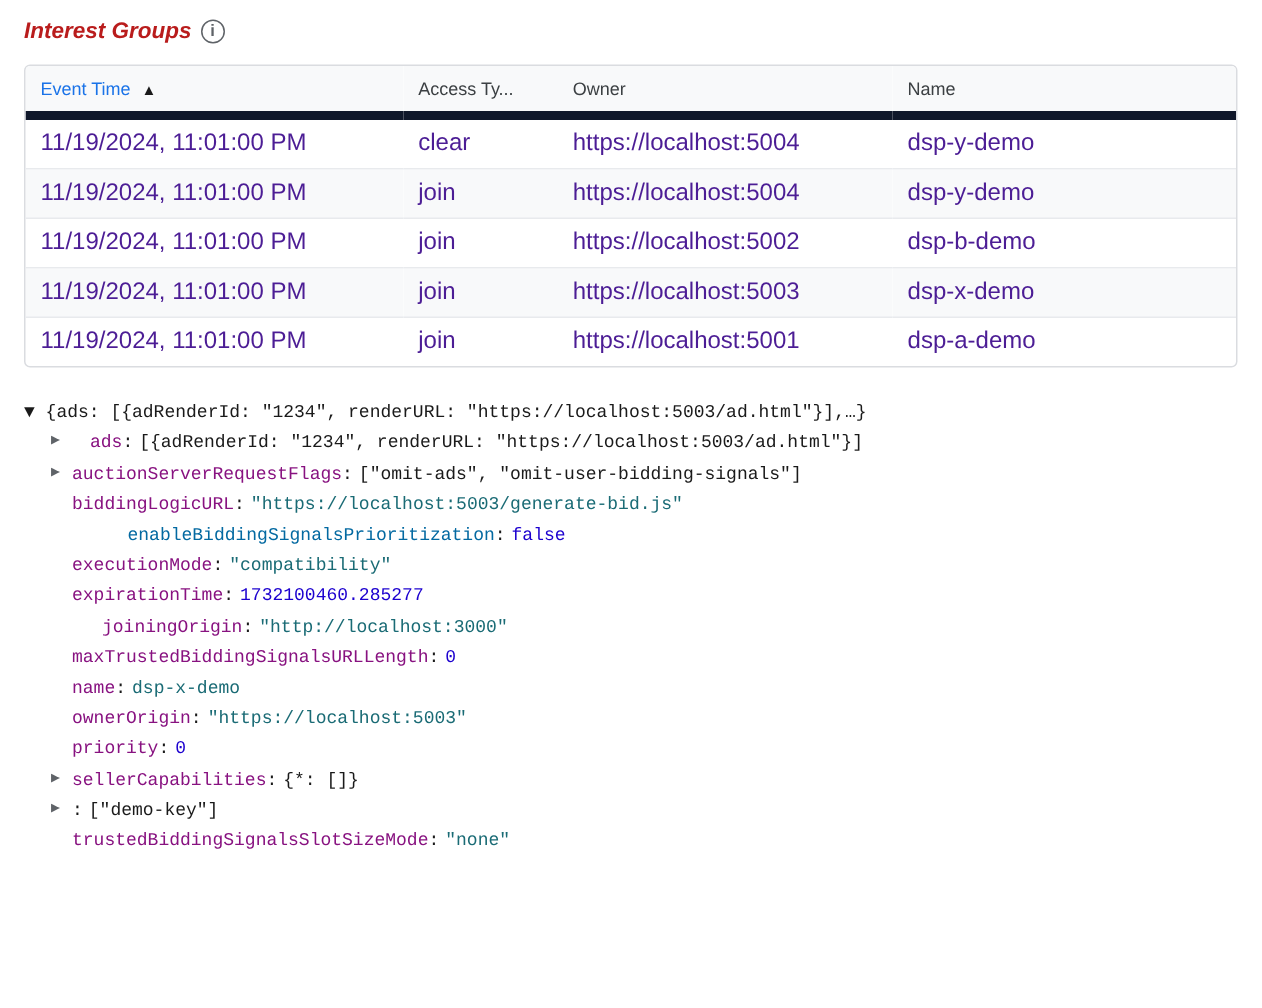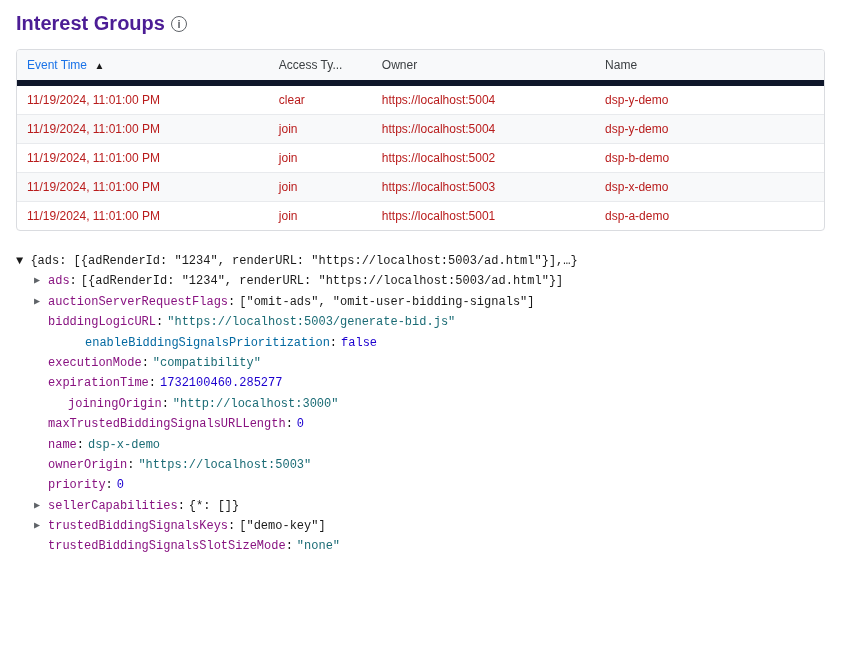--- a/index.html
+++ b/index.html
@@ -19,23 +19,24 @@
     }
 
     .page-header {
       display: flex;
       align-items: center;
       gap: 6px;
       margin-bottom: 14px;
     }
 
     .page-title {
-      font-size: 20px;
+      font-size: 15px;
       font-weight: 600;
-      color: #4c1d95;
+      color: #b91c1c;
+      font-style: italic;
     }
 
     .info-icon {
       display: inline-flex;
       align-items: center;
       justify-content: center;
       width: 16px;
       height: 16px;
       border-radius: 50%;
       border: 1.5px solid #5f6368;
@@ -85,22 +86,22 @@
 
     th .sort-arrow {
       display: inline-block;
       margin-left: 4px;
       font-size: 10px;
       color: #1a1a1a;
     }
 
     td {
       padding: 7px 10px;
-      font-size: 12px;
-      color: #b91c1c;
+      font-size: 16px;
+      color: #4c1d95;
       border-bottom: 1px solid #e8eaed;
       white-space: nowrap;
       overflow: hidden;
       text-overflow: ellipsis;
     }
 
     tr:last-child td {
       border-bottom: none;
     }
 
@@ -183,21 +184,21 @@
       </tbody>
   </table>
 </div>
 
 <div class="json-tree" id="json-tree-container">
 <div style="display: flex; align-items: flex-start; padding-left: 0px; line-height: 1.7; font-family: &quot;Courier New&quot;, Consolas, monospace; font-size: 12px;">
       <span style="color: rgb(26, 26, 26);">▼ {ads: [{adRenderId: "1234", renderURL: "https://localhost:5003/ad.html"}],…}</span>
     </div>
     <div style="display: flex; align-items: flex-start; padding-left: 18px; line-height: 1.7; font-family: &quot;Courier New&quot;, Consolas, monospace; font-size: 12px;">
       <span style="width: 14px; flex-shrink: 0; color: rgb(95, 99, 104); cursor: pointer; display: inline-block; font-size: 10px; margin-top: 1px;">▶</span>
-      <span style="color: rgb(136, 18, 128);">ads</span>
+      <span style="color: rgb(136, 18, 128); margin-left: 12px;">ads</span>
       <span style="color: rgb(26, 26, 26); margin-right: 4px;">:</span>
       <span style="color: rgb(26, 26, 26);">[{adRenderId: "1234", renderURL: "https://localhost:5003/ad.html"}]</span>
     </div>
     <div style="display: flex; align-items: flex-start; padding-left: 18px; line-height: 1.7; font-family: &quot;Courier New&quot;, Consolas, monospace; font-size: 12px;">
       <span style="width: 14px; flex-shrink: 0; color: rgb(95, 99, 104); cursor: pointer; display: inline-block; font-size: 10px; margin-top: 1px;">▶</span>
       <span style="color: rgb(136, 18, 128);">auctionServerRequestFlags</span>
       <span style="color: rgb(26, 26, 26); margin-right: 4px;">:</span>
       <span style="color: rgb(26, 26, 26);">["omit-ads", "omit-user-bidding-signals"]</span>
     </div>
     <div style="display: flex; align-items: flex-start; padding-left: 18px; line-height: 1.7; font-family: &quot;Courier New&quot;, Consolas, monospace; font-size: 12px;">
@@ -255,21 +256,20 @@
       <span style="color: rgb(28, 0, 207);">0</span>
     </div>
     <div style="display: flex; align-items: flex-start; padding-left: 18px; line-height: 1.7; font-family: &quot;Courier New&quot;, Consolas, monospace; font-size: 12px;">
       <span style="width: 14px; flex-shrink: 0; color: rgb(95, 99, 104); cursor: pointer; display: inline-block; font-size: 10px; margin-top: 1px;">▶</span>
       <span style="color: rgb(136, 18, 128);">sellerCapabilities</span>
       <span style="color: rgb(26, 26, 26); margin-right: 4px;">:</span>
       <span style="color: rgb(26, 26, 26);">{*: []}</span>
     </div>
     <div style="display: flex; align-items: flex-start; padding-left: 18px; line-height: 1.7; font-family: &quot;Courier New&quot;, Consolas, monospace; font-size: 12px;">
       <span style="width: 14px; flex-shrink: 0; color: rgb(95, 99, 104); cursor: pointer; display: inline-block; font-size: 10px; margin-top: 1px;">▶</span>
-      <span style="color: rgb(136, 18, 128);">trustedBiddingSignalsKeys</span>
       <span style="color: rgb(26, 26, 26); margin-right: 4px;">:</span>
       <span style="color: rgb(26, 26, 26);">["demo-key"]</span>
     </div>
     <div style="display: flex; align-items: flex-start; padding-left: 18px; line-height: 1.7; font-family: &quot;Courier New&quot;, Consolas, monospace; font-size: 12px;">
       <span style="width: 14px; flex-shrink: 0; color: rgb(95, 99, 104); cursor: default; display: inline-block; font-size: 10px; margin-top: 1px;"></span>
       <span style="color: rgb(136, 18, 128);">trustedBiddingSignalsSlotSizeMode</span>
       <span style="color: rgb(26, 26, 26); margin-right: 4px;">:</span>
       <span style="color: rgb(26, 107, 117);">"none"</span>
     </div>
   </div>

